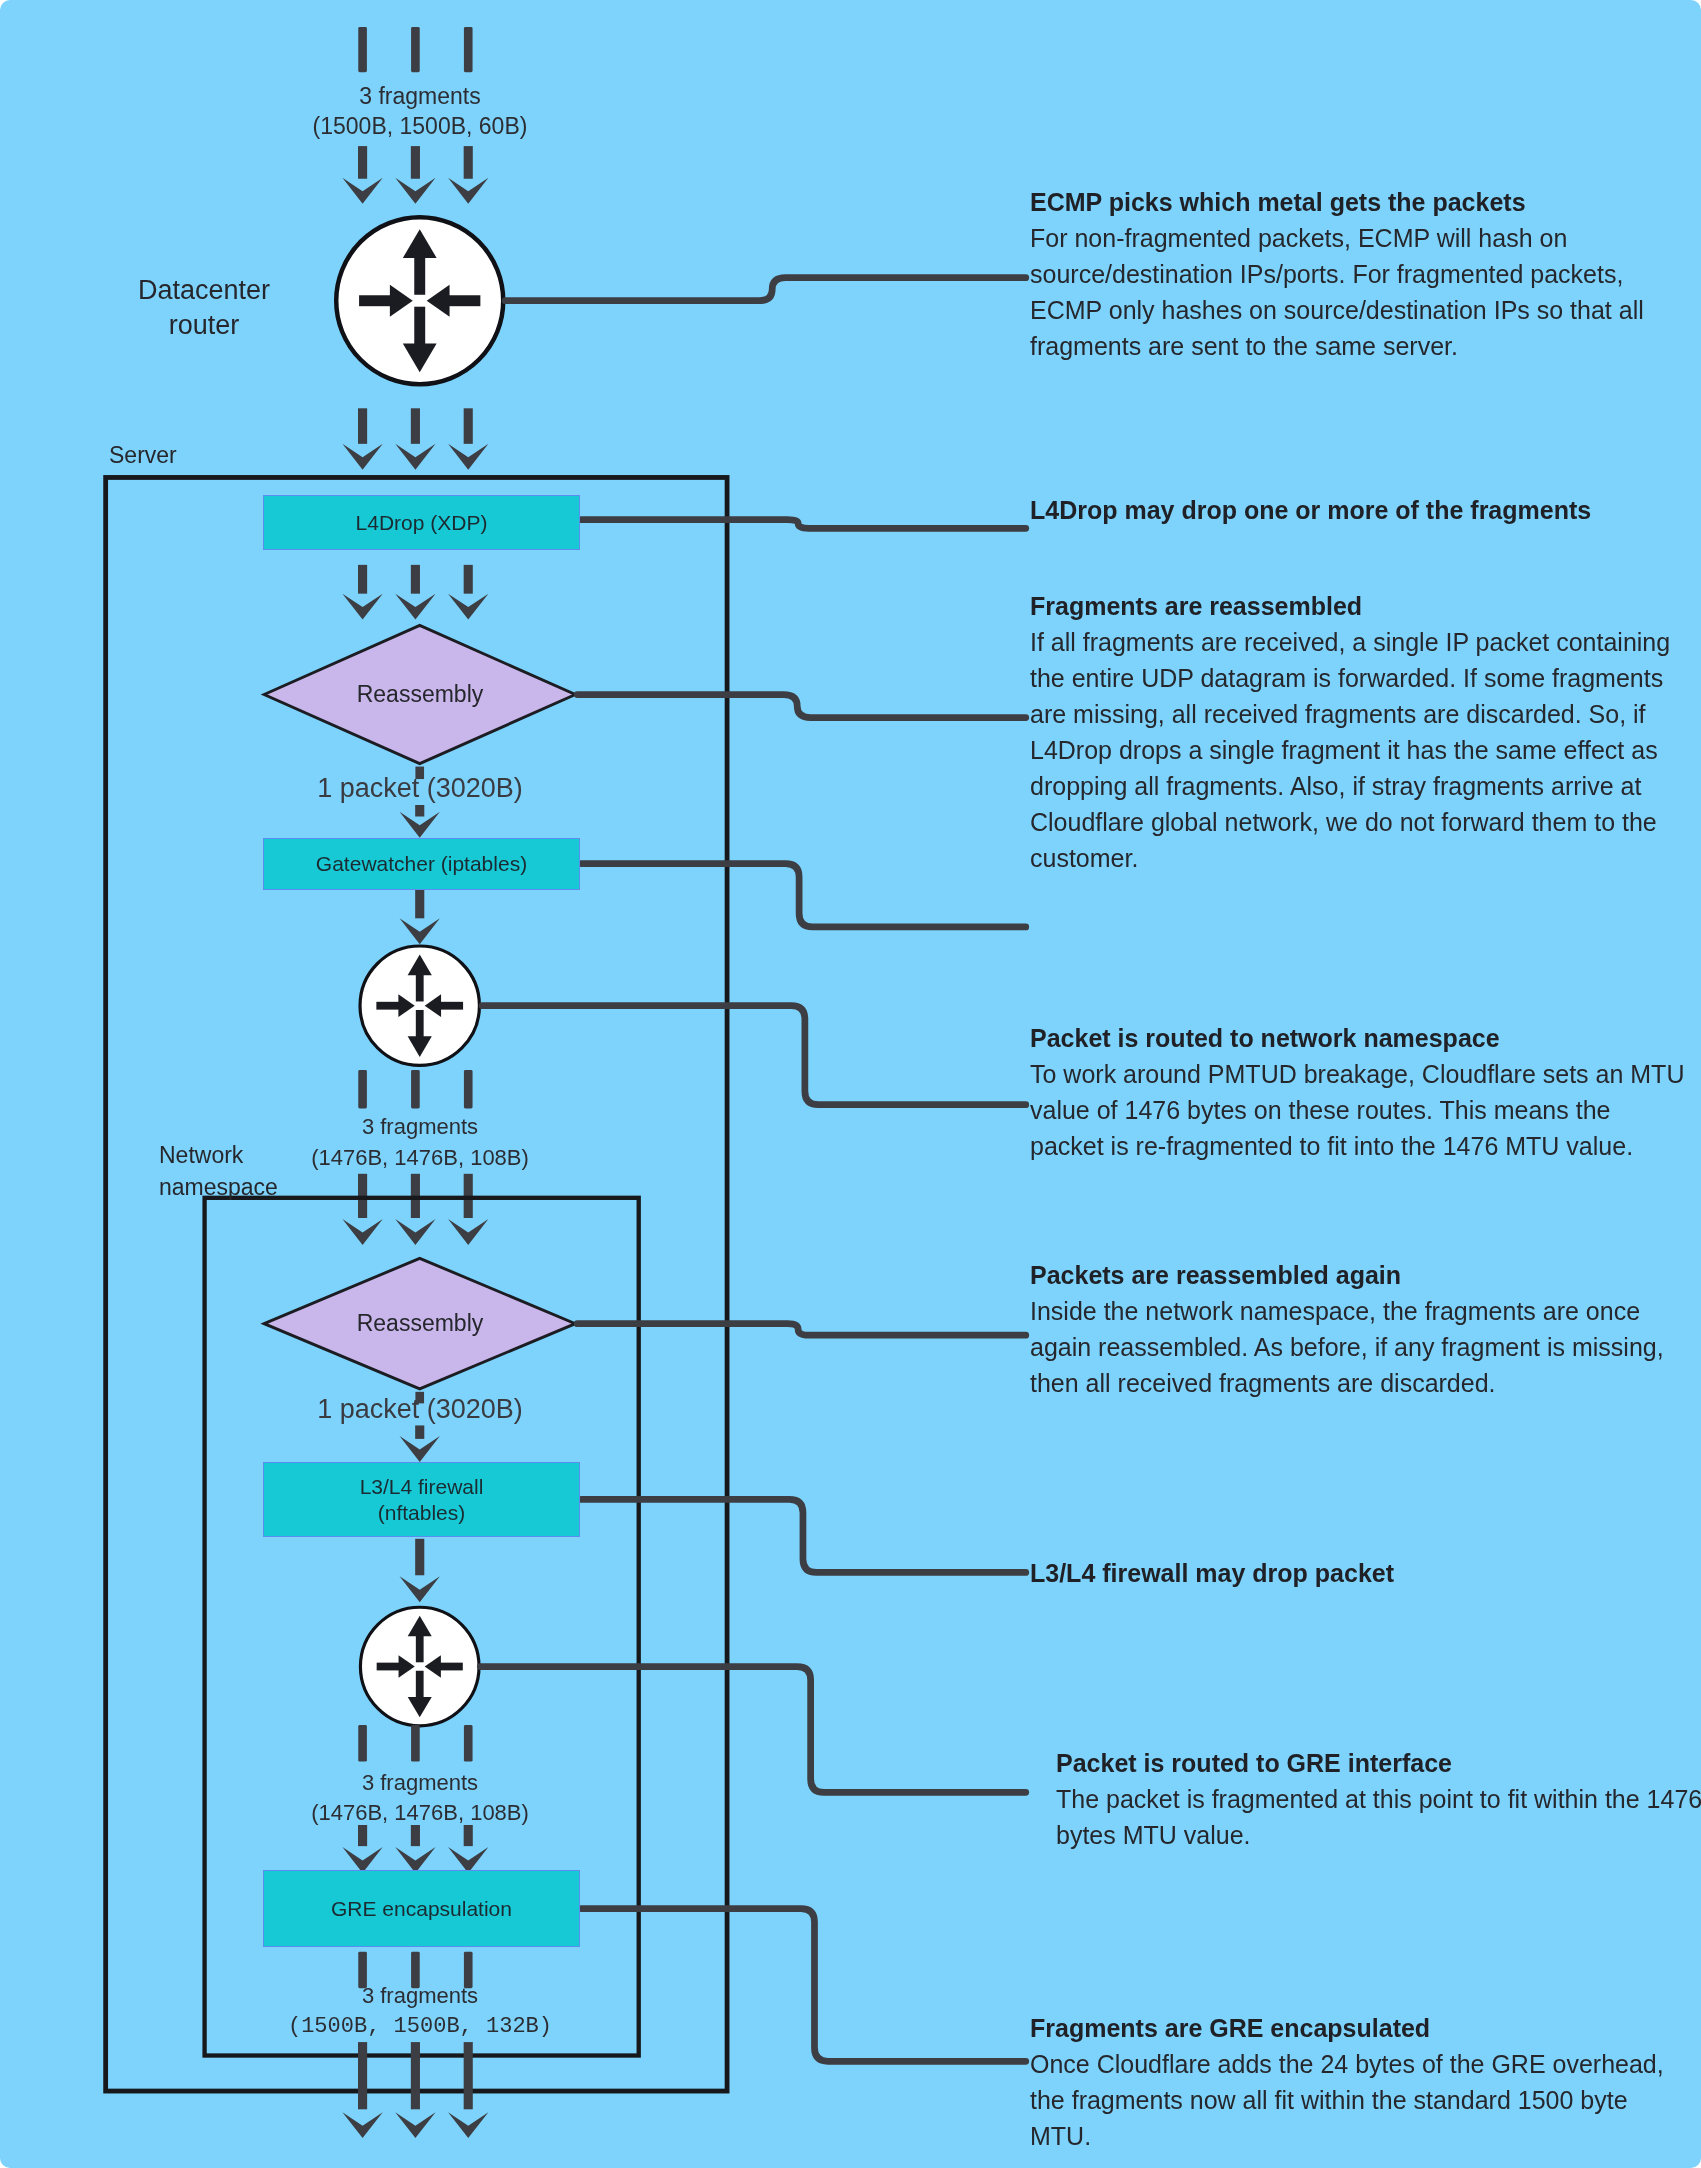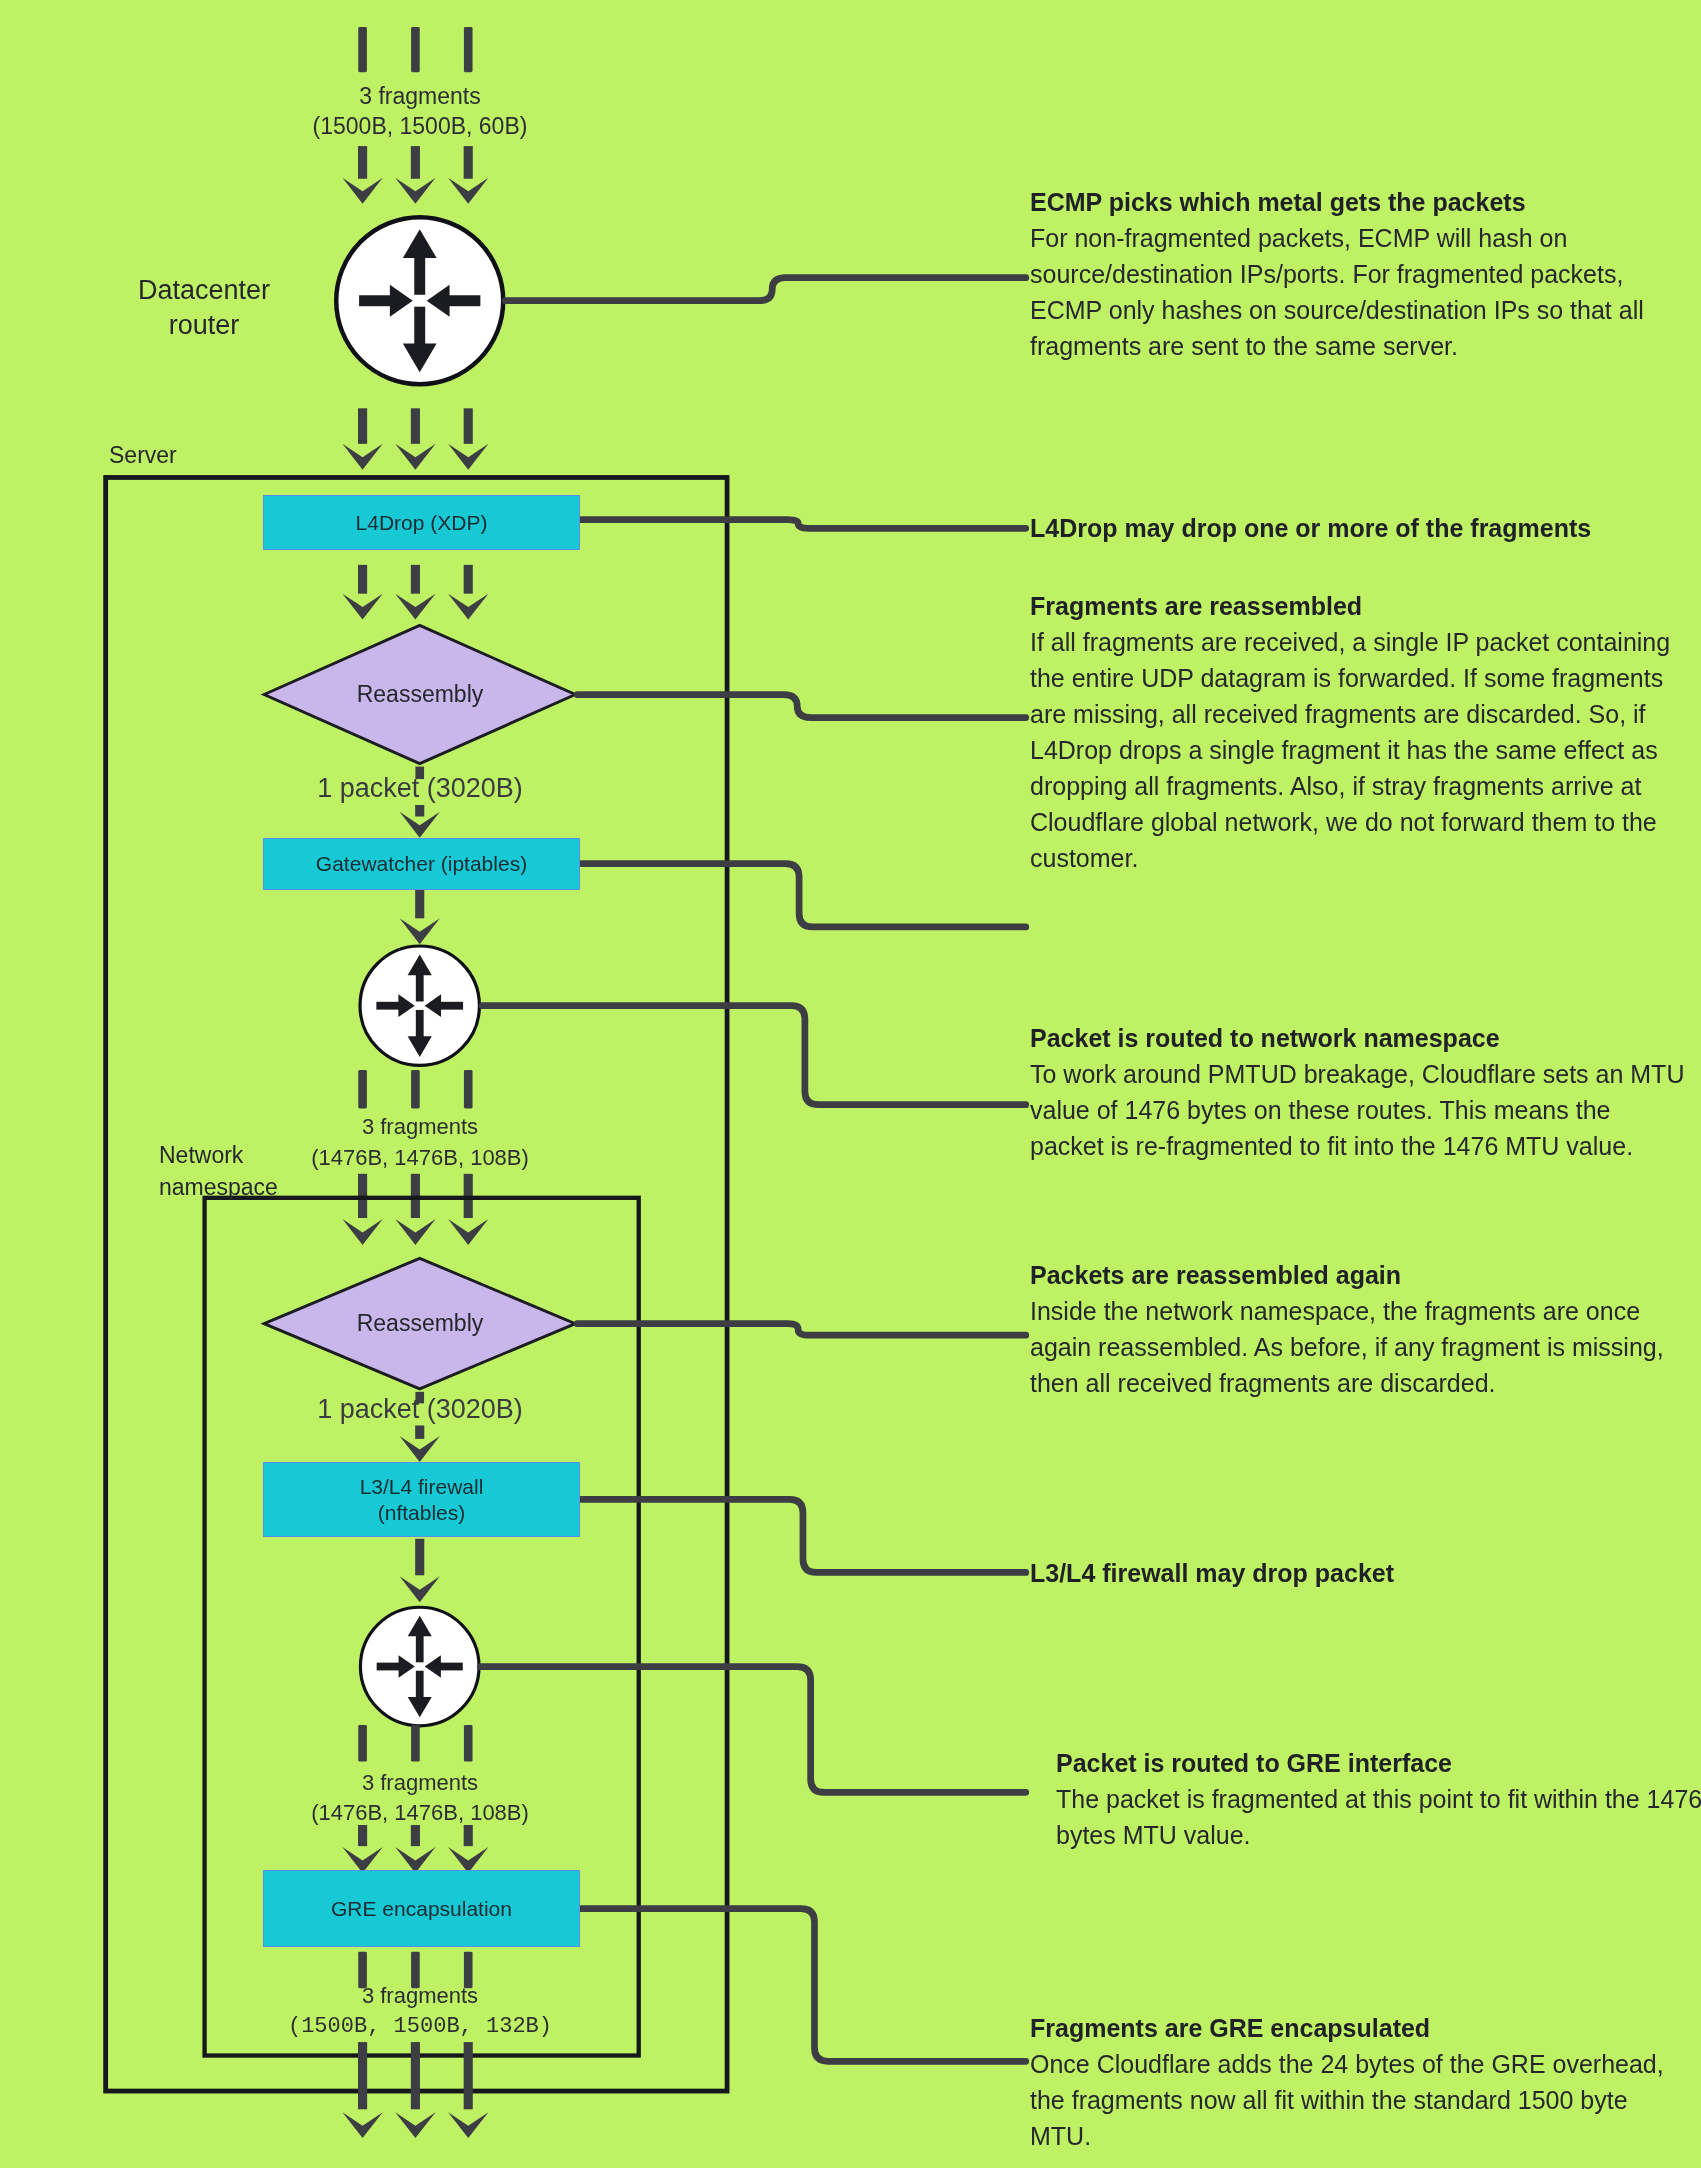--- a/index.html
+++ b/index.html
@@ -1,18 +1,18 @@
 <!DOCTYPE html>
 <html><head>
 <meta charset="utf-8">
 <style>
   html,body{margin:0;padding:0;background:#ffffff;}
   .canvas{
-    position:relative;width:1701px;height:2168px;background:#bef264;overflow:hidden;
-    font-family:"Liberation Sans", sans-serif;color:#26272c;
+    position:relative;width:1701px;height:2168px;background:#7dd3fc;overflow:hidden;
+    font-family:"Liberation Sans", sans-serif;color:#26272c;border-radius:10px;
   }
   svg.layer{position:absolute;left:0;top:0;width:1701px;height:2168px;}
   .abs{position:absolute;}
   .center{text-align:center;}
   .pre{white-space:pre-line;}
   .frag{font-size:22px;line-height:29px;color:#2c2d33;}
   .frag-top{font-size:23px;line-height:30px;}
   .packet{font-size:27px;color:#3a3b41;}
   .side-label{font-size:23px;color:#26272c;}
   .big-label{font-size:27px;line-height:35px;color:#26272c;}
@@ -210,21 +210,21 @@
   </div>
 
   <div class="abs center frag" style="left:228px;top:1981px;width:384px;">3 fragments</div>
   <div class="abs center frag" style="left:228px;top:2012px;width:384px;font-family:Liberation Mono, monospace;">(1500B, 1500B, 132B)</div>
 
   <div class="abs ann" style="left:1030px;top:184px;">
     <div class="ann-title">ECMP picks which metal gets the packets</div>
     <div>For non-fragmented packets, ECMP will hash on source/destination IPs/ports. For fragmented packets, ECMP only hashes on source/destination IPs so that all fragments are sent to the same server.</div>
   </div>
 
-  <div class="abs ann" style="left:1030px;top:510px;">
+  <div class="abs ann" style="left:1030px;top:492px;">
     <div class="ann-title">L4Drop may drop one or more of the fragments</div>
   </div>
 
   <div class="abs ann" style="left:1030px;top:588px;">
     <div class="ann-title">Fragments are reassembled</div>
     <div>If all fragments are received, a single IP packet containing the entire UDP datagram is forwarded. If some fragments are missing, all received fragments are discarded. So, if L4Drop drops a single fragment it has the same effect as dropping all fragments. Also, if stray fragments arrive at Cloudflare global network, we do not forward them to the customer.</div>
   </div>
 
 
   <div class="abs ann" style="left:1030px;top:1020px;">

